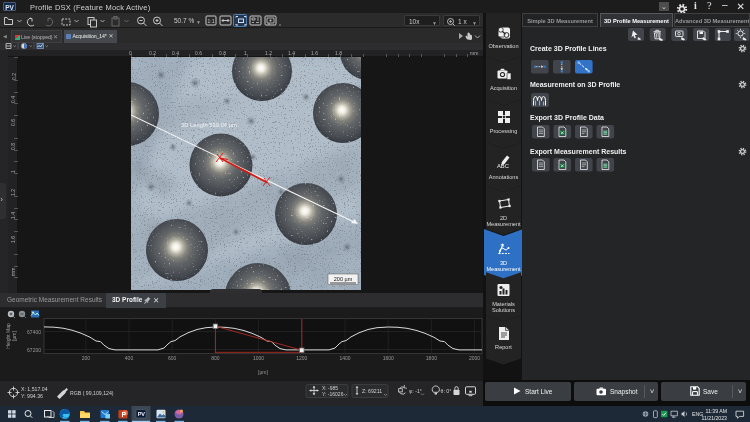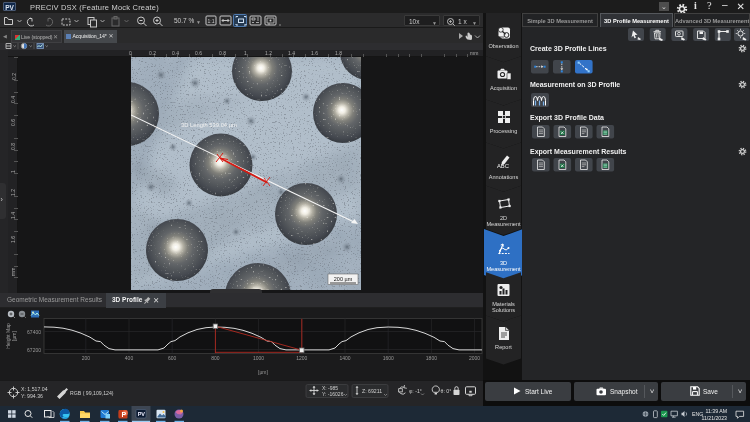--- a/index.html
+++ b/index.html
@@ -5,21 +5,21 @@
   * { margin:0; padding:0; box-sizing:border-box; }
   html,body { width:750px; height:422px; overflow:hidden; background:#1b1b1b; }
   body { font-family:"Liberation Sans", sans-serif; color:#ddd; position:relative; }
   .abs { position:absolute; }
 </style>
 </head>
 <body>
 
 <div class="abs" style="left:0;top:0;width:750px;height:13px;background:#1c1c1c;">
   <div class="abs" style="left:3px;top:1.5px;width:13px;height:9.5px;background:#10284a;border:0.5px solid #4a5a74;border-radius:1px;color:#dfe6ef;font-size:6.5px;font-weight:bold;text-align:center;line-height:9px;">PV</div>
-  <div class="abs" style="left:30px;top:2.5px;font-size:7.5px;color:#cfcfcf;letter-spacing:0.2px;">PRECiV DSX (Feature Mock Create)</div>
+  <div class="abs" style="left:30px;top:2.5px;font-size:7.5px;color:#cfcfcf;letter-spacing:0.2px;">Profile DSX (Feature Mock Active)</div>
 
   <div class="abs" style="left:659px;top:1.5px;width:10px;height:9px;background:#4d4d4d;color:#ddd;font-size:7px;text-align:center;line-height:9px;">⌄</div>
   <div class="abs" style="left:676px;top:0.5px;"><svg width="12" height="12">
         <circle cx="6" cy="6" r="4.1" fill="none" stroke="#e6e6e6" stroke-width="2.2" stroke-dasharray="1.6 1.62"></circle>
         <circle cx="6" cy="6" r="2.5" fill="none" stroke="#e6e6e6" stroke-width="1.4"></circle>
       </svg></div>
   <div class="abs" style="left:694px;top:0px;color:#e6e6e6;font-size:10px;font-family:'Liberation Serif',serif;font-weight:bold;">i</div>
   <div class="abs" style="left:707px;top:0px;color:#e6e6e6;font-size:10.5px;font-family:'Liberation Serif',serif;">?</div>
   <div class="abs" style="left:722px;top:-1px;color:#e6e6e6;font-size:10px;">–</div>
   <div class="abs" style="left:736.5px;top:0.5px;color:#e6e6e6;font-size:10px;">✕</div>

